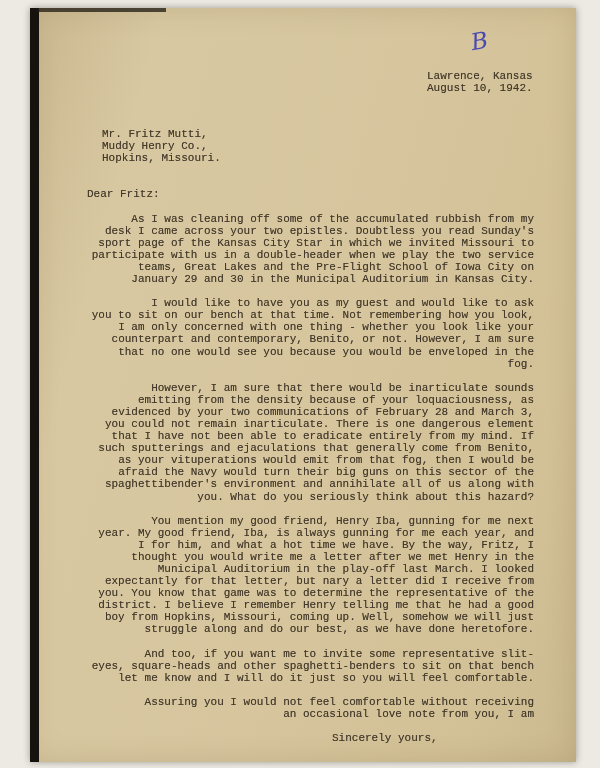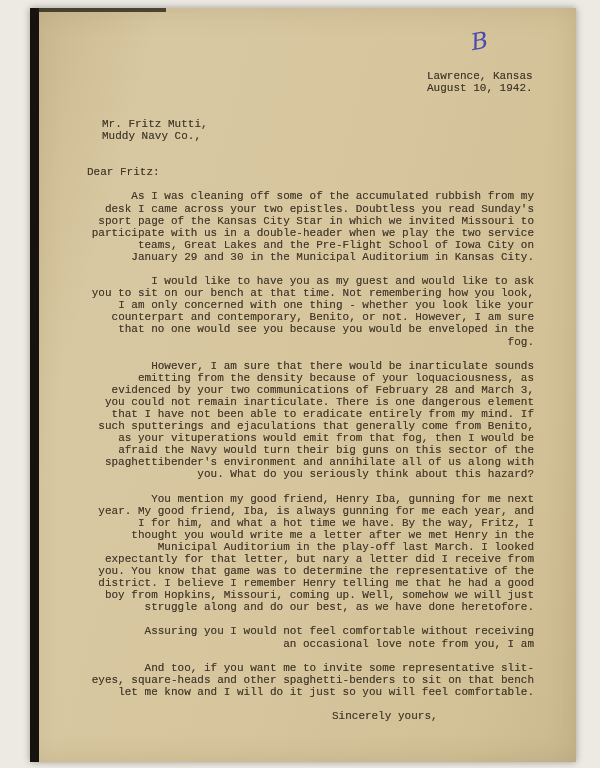--- a/index.html
+++ b/index.html
@@ -56,21 +56,21 @@
     left: 57px;
     top: 62px;
     right: 42px;
     font-family: "Liberation Mono", "DejaVu Sans Mono", monospace;
     font-size: 11px;
     line-height: 12.1px;
     color: #43392a;
     text-shadow: 0 0 0.5px rgba(62,52,38,0.55);
   }
   .dateline { margin-left: 340px; }
-  .recipient-address { margin-top: 24px; margin-left: 15px; }
+  .recipient-address { margin-top: 34px; margin-left: 15px; }
   .salutation { margin-top: 24px; }
   .body-paragraph {
     margin: 12px 0 0 0;
     text-indent: 40px;
     text-align: right;
   }
   .closing { margin-top: 12px; margin-left: 245px; }
 </style>
 </head>
 <body>
@@ -84,29 +84,30 @@
 
     <div class="content">
 
       <div class="dateline">
         <div>Lawrence, Kansas</div>
         <div>August 10, 1942.</div>
       </div>
 
       <div class="recipient-address">
         <div>Mr. Fritz Mutti,</div>
-        <div>Muddy Navy Co.,</div>
+        <div>Muddy Henry Co.,</div>
+        <div>Hopkins, Missouri.</div>
       </div>
 
       <div class="salutation">Dear Fritz:</div>
 
       <p class="body-paragraph">As I was cleaning off some of the accumulated rubbish from my desk I came across your two epistles. Doubtless you read Sunday's sport page of the Kansas City Star in which we invited Missouri to participate with us in a double-header when we play the two service teams, Great Lakes and the Pre-Flight School of Iowa City on January 29 and 30 in the Municipal Auditorium in Kansas City.</p>
       <p class="body-paragraph">I would like to have you as my guest and would like to ask you to sit on our bench at that time. Not remembering how you look, I am only concerned with one thing - whether you look like your counterpart and contemporary, Benito, or not. However, I am sure that no one would see you because you would be enveloped in the fog.</p>
       <p class="body-paragraph">However, I am sure that there would be inarticulate sounds emitting from the density because of your loquaciousness, as evidenced by your two communications of February 28 and March 3, you could not remain inarticulate. There is one dangerous element that I have not been able to eradicate entirely from my mind. If such sputterings and ejaculations that generally come from Benito, as your vituperations would emit from that fog, then I would be afraid the Navy would turn their big guns on this sector of the spaghettibender's environment and annihilate all of us along with you. What do you seriously think about this hazard?</p>
       <p class="body-paragraph">You mention my good friend, Henry Iba, gunning for me next year. My good friend, Iba, is always gunning for me each year, and I for him, and what a hot time we have. By the way, Fritz, I thought you would write me a letter after we met Henry in the Municipal Auditorium in the play-off last March. I looked expectantly for that letter, but nary a letter did I receive from you. You know that game was to determine the representative of the district. I believe I remember Henry telling me that he had a good boy from Hopkins, Missouri, coming up. Well, somehow we will just struggle along and do our best, as we have done heretofore.</p>
+      <p class="body-paragraph">And too, if you want me to invite some representative slit-eyes, square-heads and other spaghetti-benders to sit on that bench let me know and I will do it just so you will feel comfortable.</p>
       <p class="body-paragraph">Assuring you I would not feel comfortable without receiving an occasional love note from you, I am</p>
-      <p class="body-paragraph">And too, if you want me to invite some representative slit-eyes, square-heads and other spaghetti-benders to sit on that bench let me know and I will do it just so you will feel comfortable.</p>
 
       <div class="closing">Sincerely yours,</div>
 
     </div>
   </div>
 </div>
 
 </body></html>

